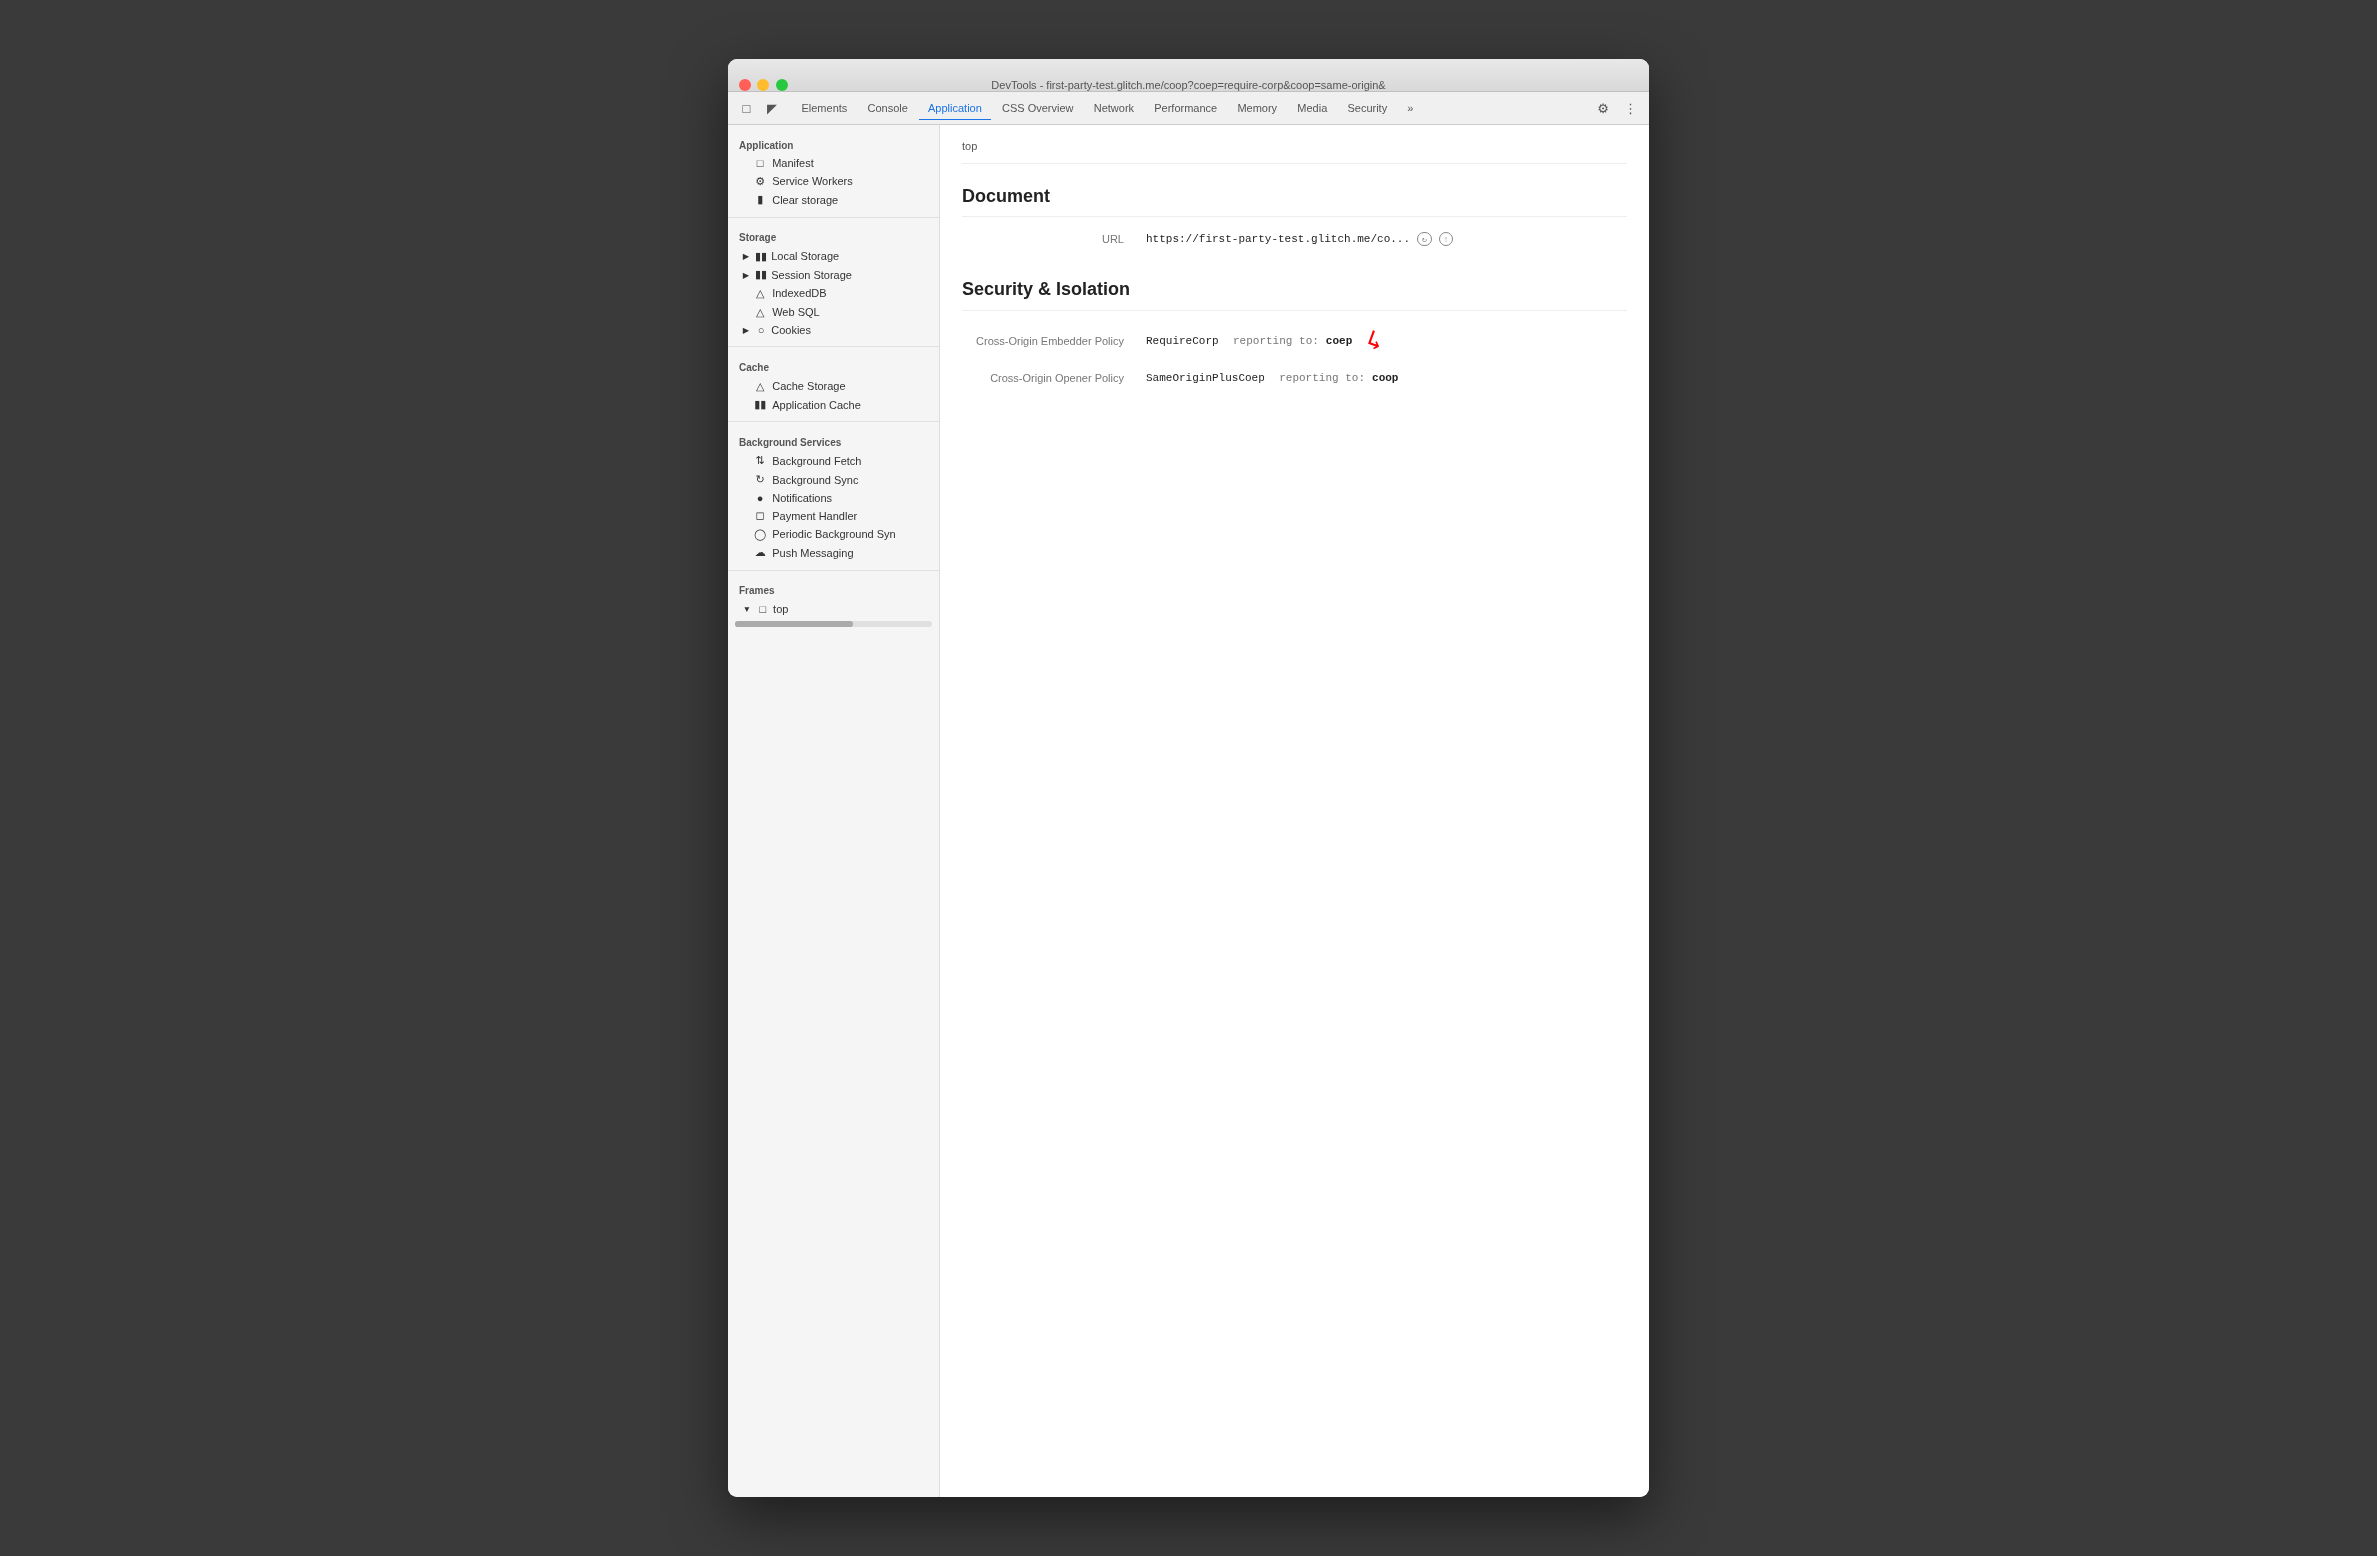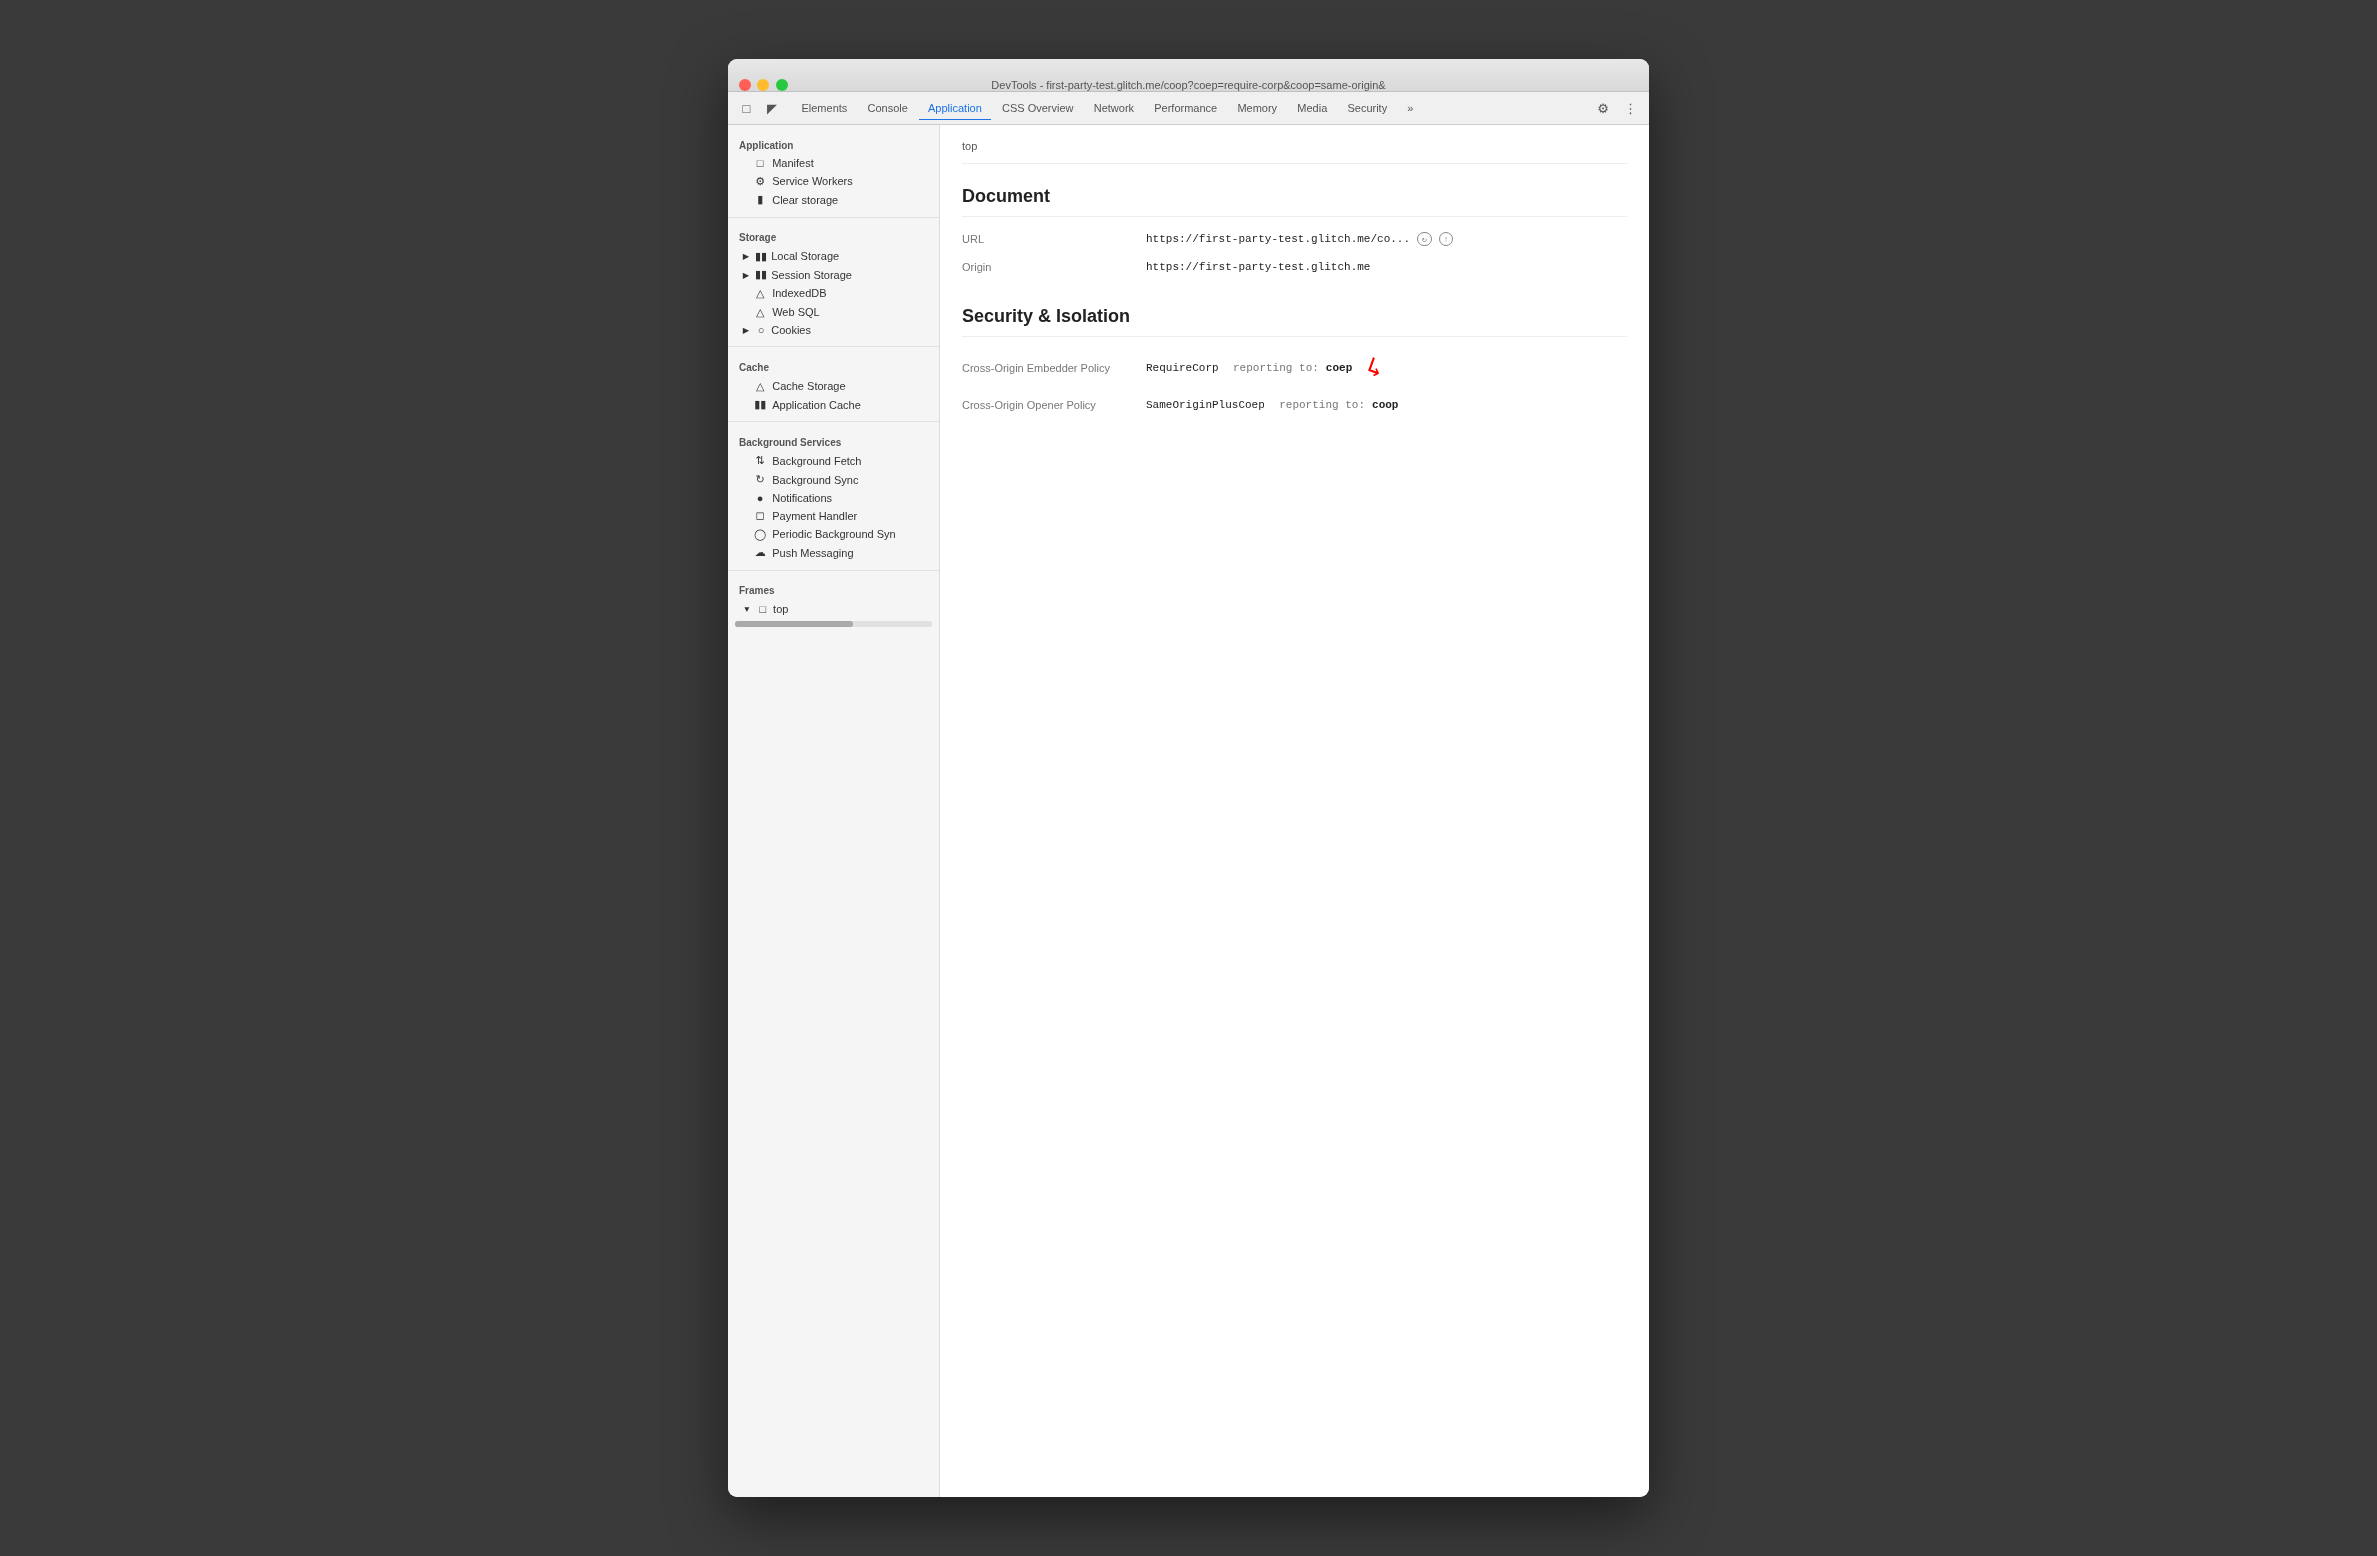--- a/index.html
+++ b/index.html
@@ -174,24 +174,24 @@
       margin-bottom: 7.4px;
     }
     .field-row {
       display: flex;
       align-items: center;
       padding: 7.4px 0;
       font-size: 11px;
     }
     .field-label {
       color: #777;
-      text-align: left;
+      text-align: right;
       width: 184px;
       min-width: 184px;
-      padding-right: 32px;
+      padding-right: 22px;
     }
     .field-value {
       color: #222;
       display: flex;
       align-items: center;
       gap: 7px;
       font-family: Liberation Mono, monospace;
     }
     .icon-circle {
       width: 14.7px;
@@ -388,26 +388,20 @@
 
       <div class="field-row">
         <div class="field-label">URL</div>
         <div class="field-value">
           <span>https://first-party-test.glitch.me/co...</span>
           <span class="icon-circle">↻</span>
           <span class="icon-circle">↑</span>
         </div>
       </div>
 
-      <div class="field-row">
-        <div class="field-label">Origin</div>
-        <div class="field-value">
-          <span>https://first-party-test.glitch.me</span>
-        </div>
-      </div>
 
 
       <div class="section-header section-gap">Security &amp; Isolation</div>
 
 
       <div class="field-row">
         <div class="field-label">Cross-Origin Embedder Policy</div>
         <div class="field-value">
           <span>RequireCorp</span>
           <span style="color:#777; margin-left:7.4px;">reporting to: </span>

